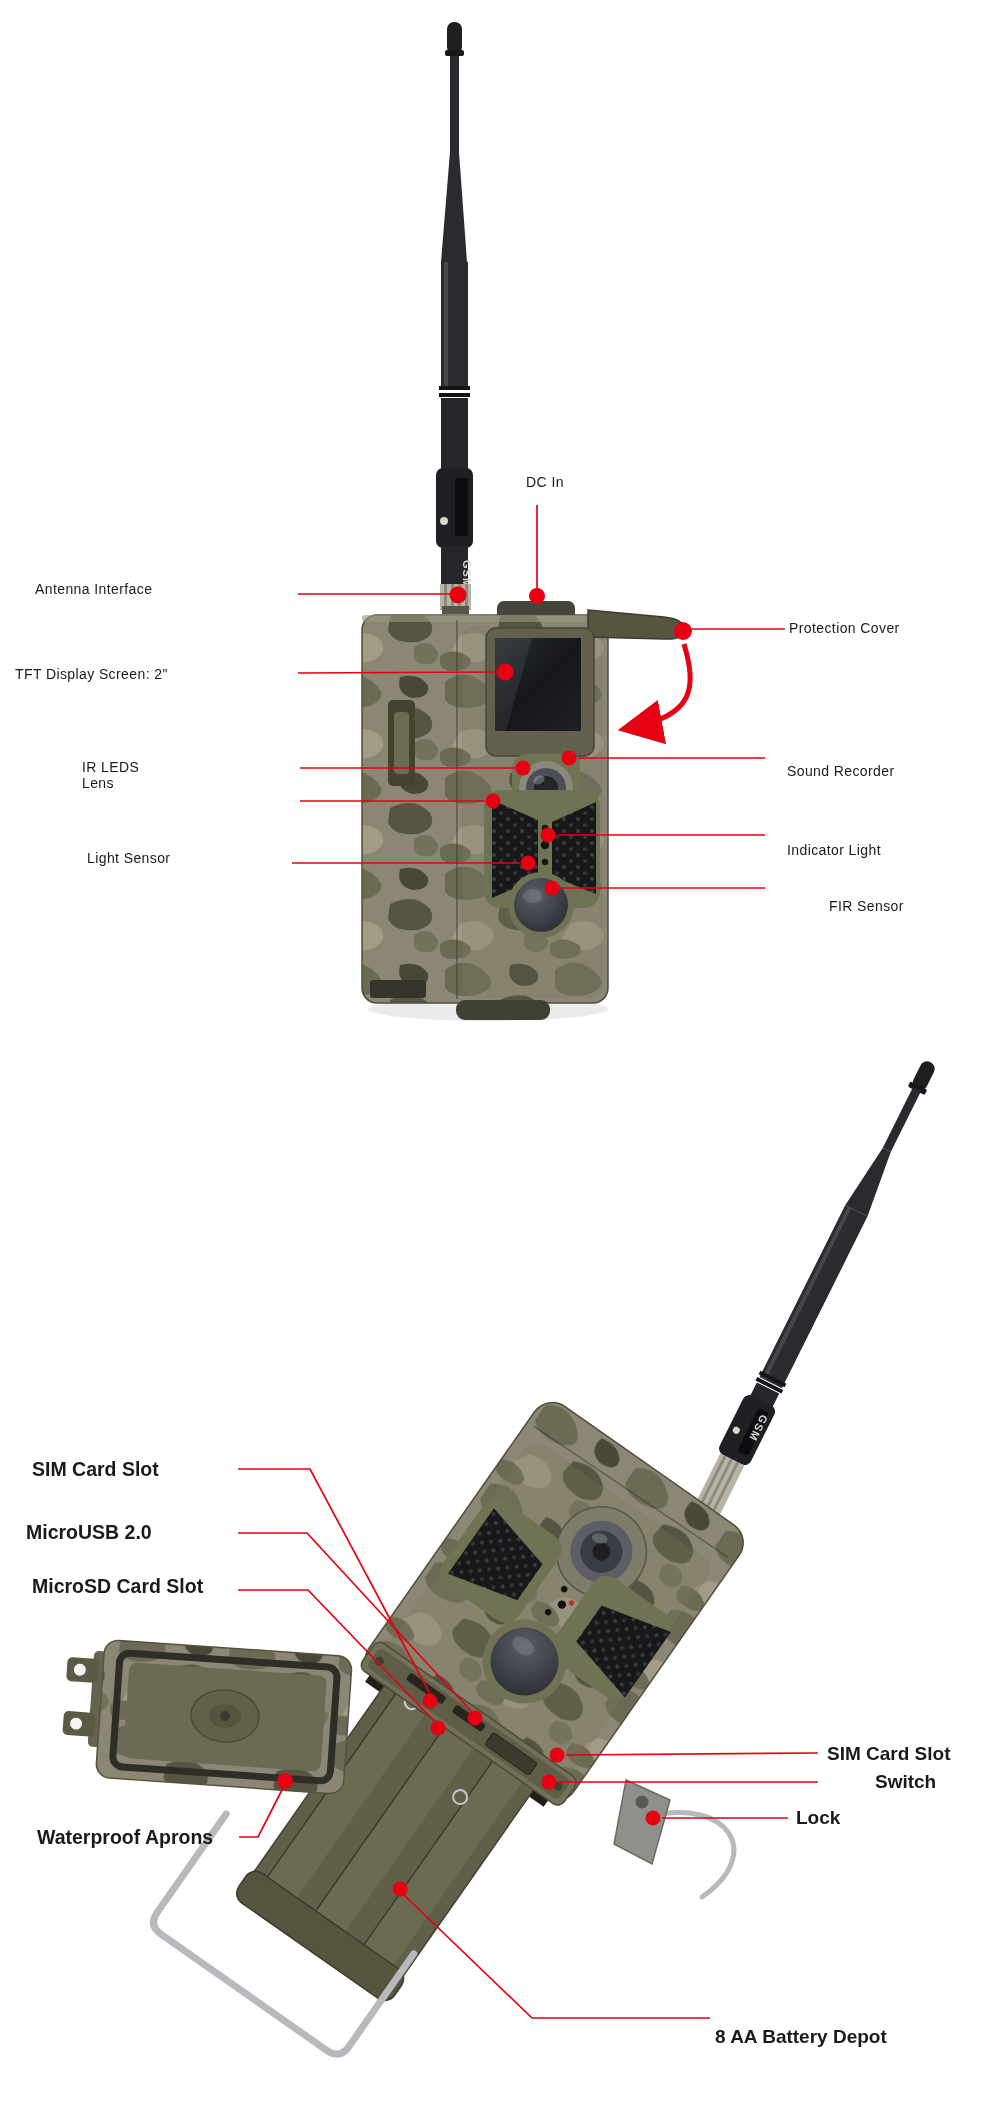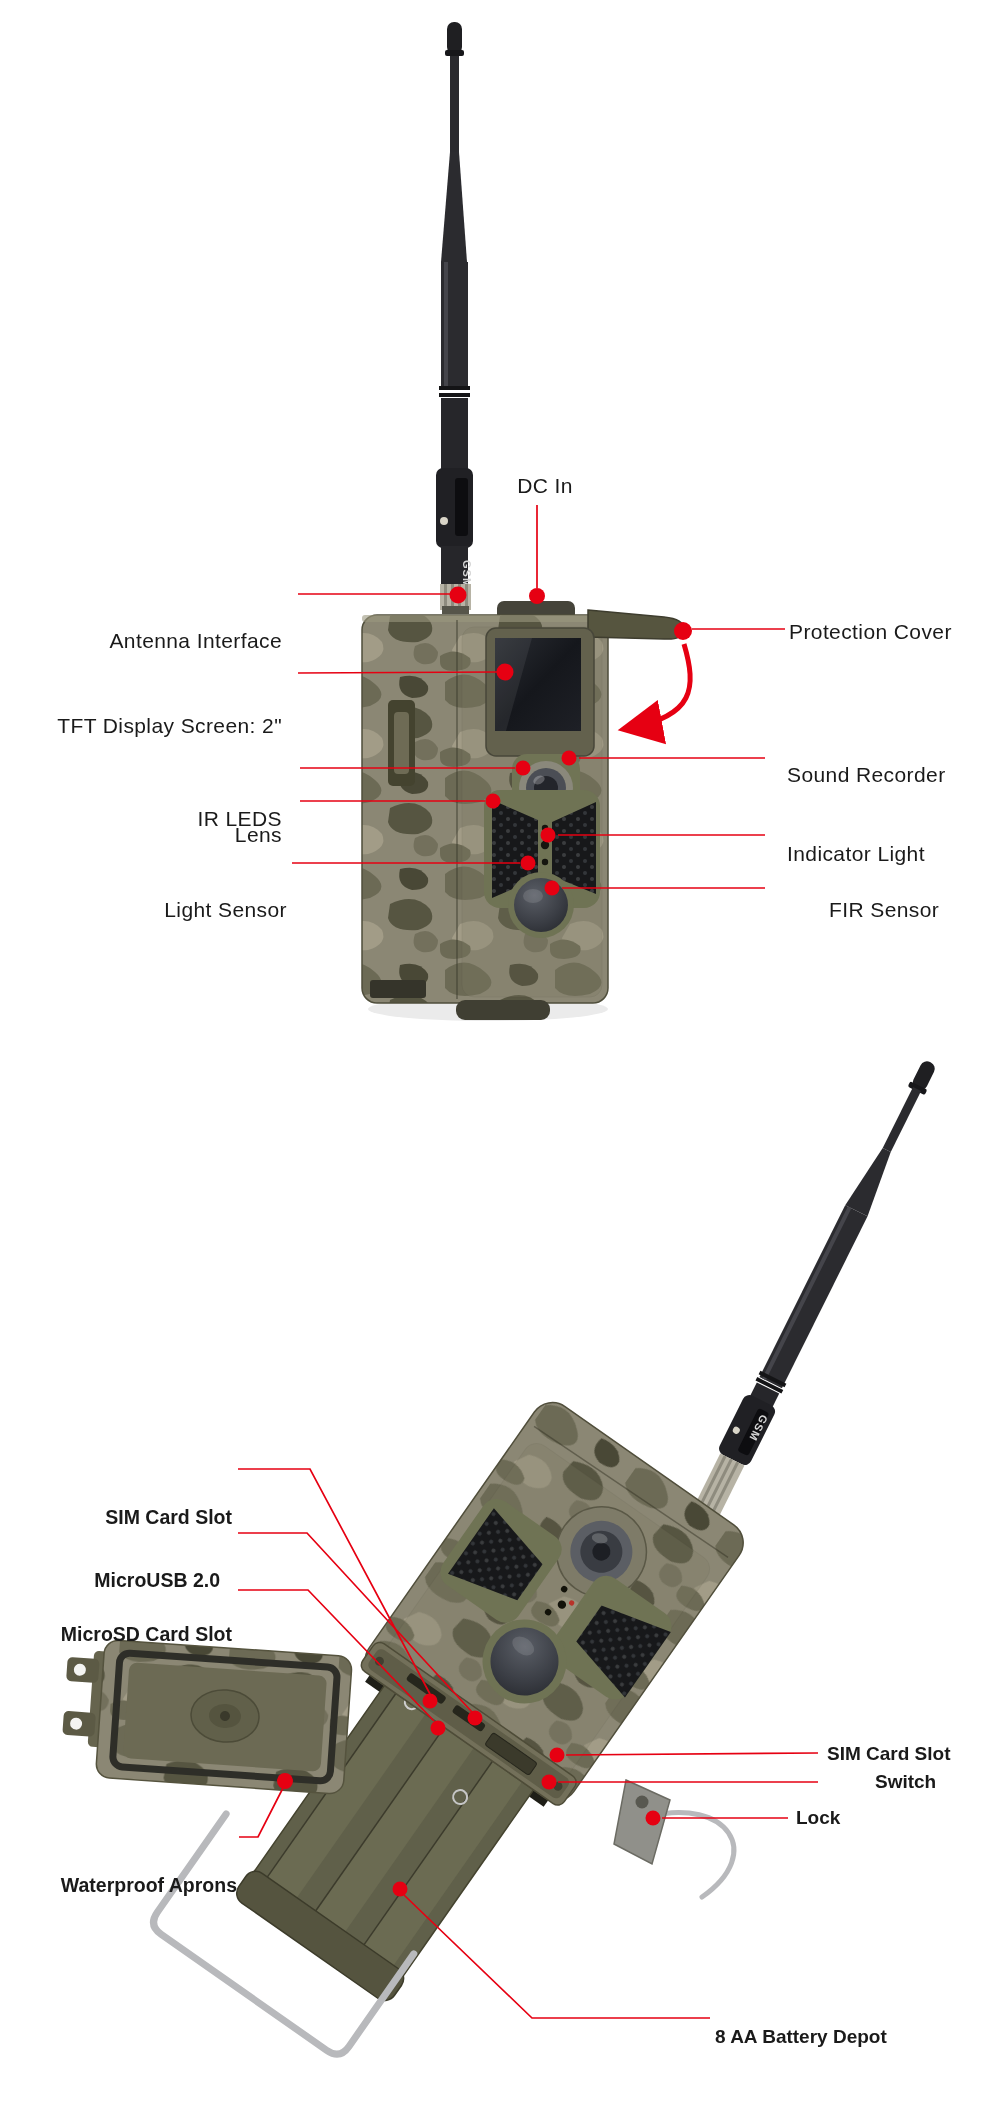--- a/index.html
+++ b/index.html
@@ -2,24 +2,24 @@
 <html><head>
 <meta charset="utf-8">
 <style>
   html,body{margin:0;padding:0;background:#ffffff;}
   #stage{
     position:relative;width:1000px;height:2114px;background:#ffffff;
     font-family:"Liberation Sans","DejaVu Sans",sans-serif;overflow:hidden;
   }
   #art{position:absolute;left:0;top:0;}
   .lbl{
-    position:absolute;color:#1a1a1a;font-size:21px;font-weight:400;
+    position:absolute;color:#1a1a1a;font-size:14px;font-weight:400;
     letter-spacing:0.4px;white-space:nowrap;line-height:1.05;
   }
-  .lbl.r{text-align:right;margin-top:48px;}
+  .lbl.r{text-align:left;}
   .lbl.c{text-align:center;}
   .lbl.b{font-size:19.5px;font-weight:700;letter-spacing:0px;}
   .lbl.b2{font-size:19px;font-weight:700;letter-spacing:0px;}
 </style>
 </head>
 <body>
 
 <div id="stage">
 
 <svg id="art" width="1000" height="2114" viewBox="0 0 1000 2114">
@@ -314,21 +314,21 @@
 <div class="lbl r" style="left:15px;top:667px;width:267px;">TFT Display Screen: 2"</div>
 <div class="lbl r" style="left:82px;top:776px;width:200px;">Lens</div>
 <div class="lbl r" style="left:82px;top:760px;width:200px;">IR LEDS</div>
 <div class="lbl r" style="left:87px;top:851px;width:200px;">Light Sensor</div>
 <div class="lbl" style="left:789px;top:621px;">Protection Cover</div>
 <div class="lbl" style="left:787px;top:764px;">Sound Recorder</div>
 <div class="lbl" style="left:787px;top:843px;">Indicator Light</div>
 <div class="lbl" style="left:829px;top:899px;">FIR Sensor</div>
 
 <div class="lbl b r" style="left:32px;top:1459px;width:200px;">SIM Card Slot</div>
-<div class="lbl b r" style="left:20px;top:1522px;width:200px;">MicroUSB 2.0</div>
+<div class="lbl b r" style="left:26px;top:1522px;width:200px;">MicroUSB 2.0</div>
 <div class="lbl b r" style="left:32px;top:1576px;width:200px;">MicroSD Card Slot</div>
 <div class="lbl b r" style="left:37px;top:1827px;width:200px;">Waterproof Aprons</div>
 <div class="lbl b2" style="left:827px;top:1744px;">SIM Card Slot</div>
 <div class="lbl b2" style="left:827px;top:1772px;margin-left:48px;">Switch</div>
 <div class="lbl b2" style="left:796px;top:1808px;">Lock</div>
 <div class="lbl b2" style="left:715px;top:2007px;margin-top:20px;">8 AA Battery Depot</div>
 
 </div>
 
 </body></html>

